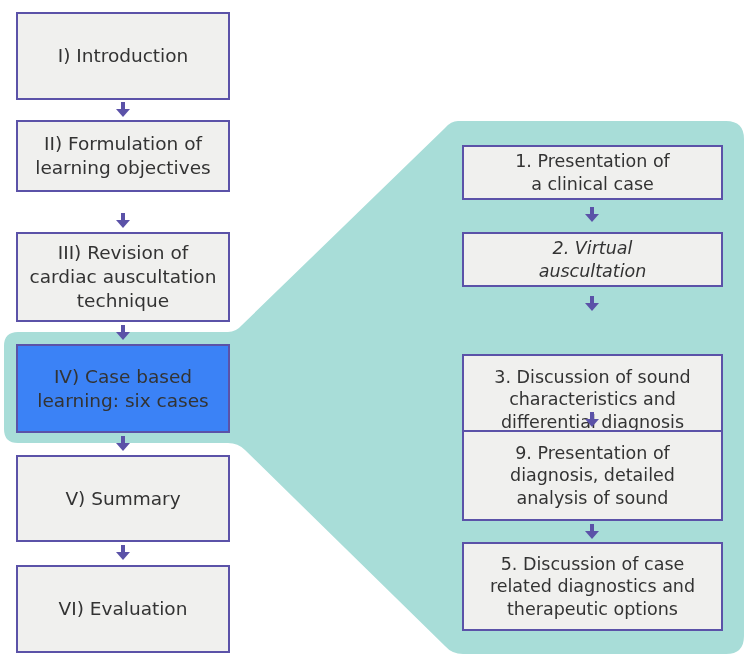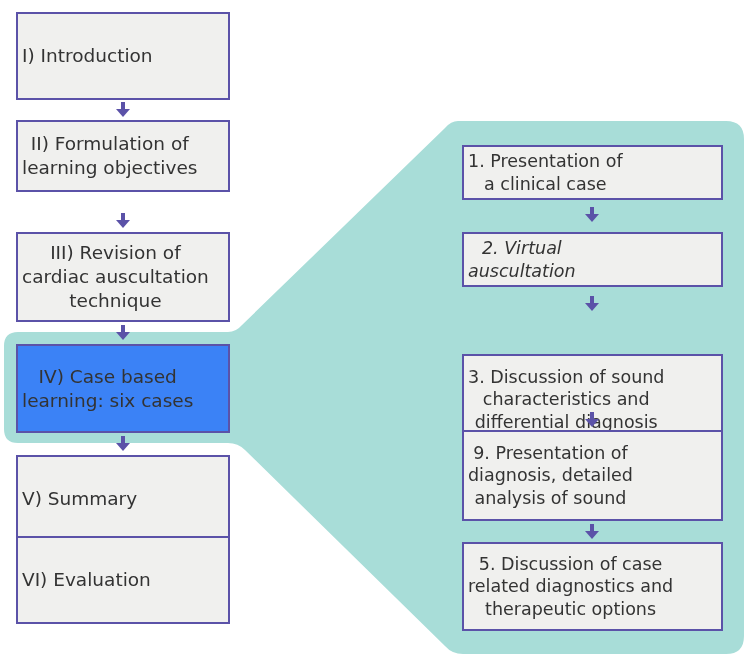--- a/index.html
+++ b/index.html
@@ -1,20 +1,20 @@
 <!DOCTYPE html>
 <html><head>
 <meta charset="utf-8">
 <style>
   html, body { margin: 0; padding: 0; background: #ffffff; }
   body { width: 754px; height: 658px; position: relative; overflow: hidden;
          font-family: "DejaVu Sans", sans-serif; }
   #callout { position: absolute; left: 0; top: 0; }
   .box { position: absolute; box-sizing: border-box; border: 2px solid #5b52a8;
-         background: #f0f0ee; display: flex; align-items: center; justify-content: flex-start;
+         background: #f0f0ee; display: flex; align-items: center; justify-content: center;
          text-align: center; color: #333333; font-size: 18.5px; line-height: 24px;
          padding: 12px 4px; white-space: pre-line; }
   .box.highlight { background: #3b82f6; }
   .box.small { font-size: 17.5px; line-height: 22.5px; }
   .arrow { position: absolute; width: 16px; height: 16px; }
 </style>
 </head>
 <body>
 
 <svg id="callout" width="754" height="658">
@@ -60,21 +60,21 @@
 </svg>
 
 <div class="box" style="left:16px; top:455px; width:214px; height:87px;">
   <span>V) Summary</span>
 </div>
 <svg class="arrow" style="left:115px; top:545px;" viewBox="0 0 16 16">
   <rect x="6" y="0" width="4" height="9" fill="#5b52a8"></rect>
     <polygon points="1,7 15,7 8,15" fill="#5b52a8"></polygon>
 </svg>
 
-<div class="box" style="left:16px; top:536px; width:214px; height:88px;">
+<div class="box" style="left:16px; top:565px; width:214px; height:88px;">
   <span>VI) Evaluation</span>
 </div>
 
 <div class="box small" style="left:462px; top:145px; width:261px; height:55px;">
   <span>1. Presentation of
 a clinical case</span>
 </div>
 <svg class="arrow" style="left:584px; top:207px;" viewBox="0 0 16 16">
   <rect x="6" y="0" width="4" height="9" fill="#5b52a8"></rect>
     <polygon points="1,7 15,7 8,15" fill="#5b52a8"></polygon>

